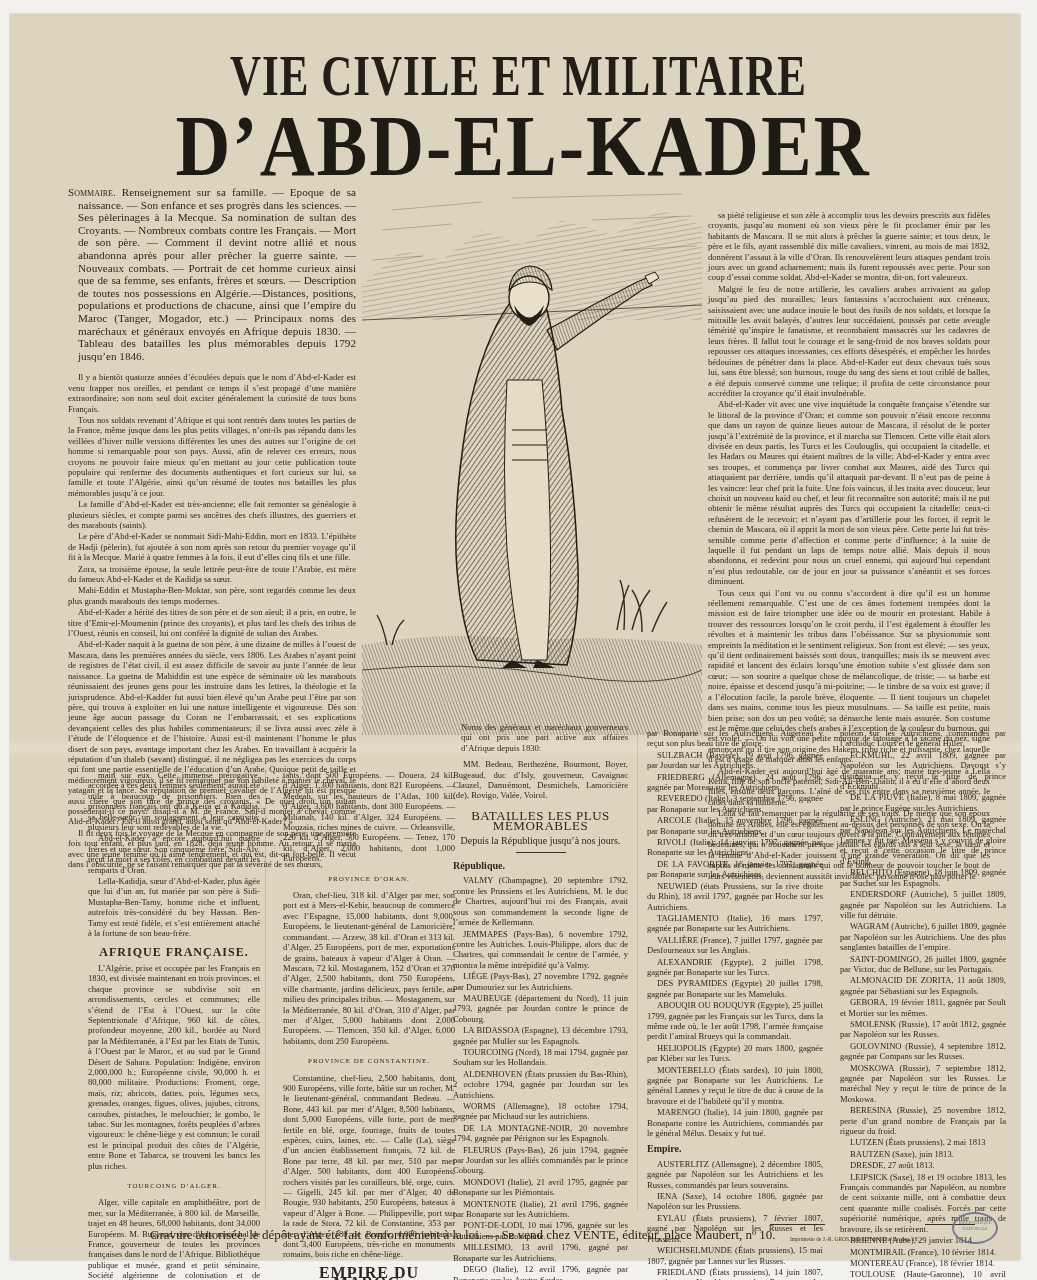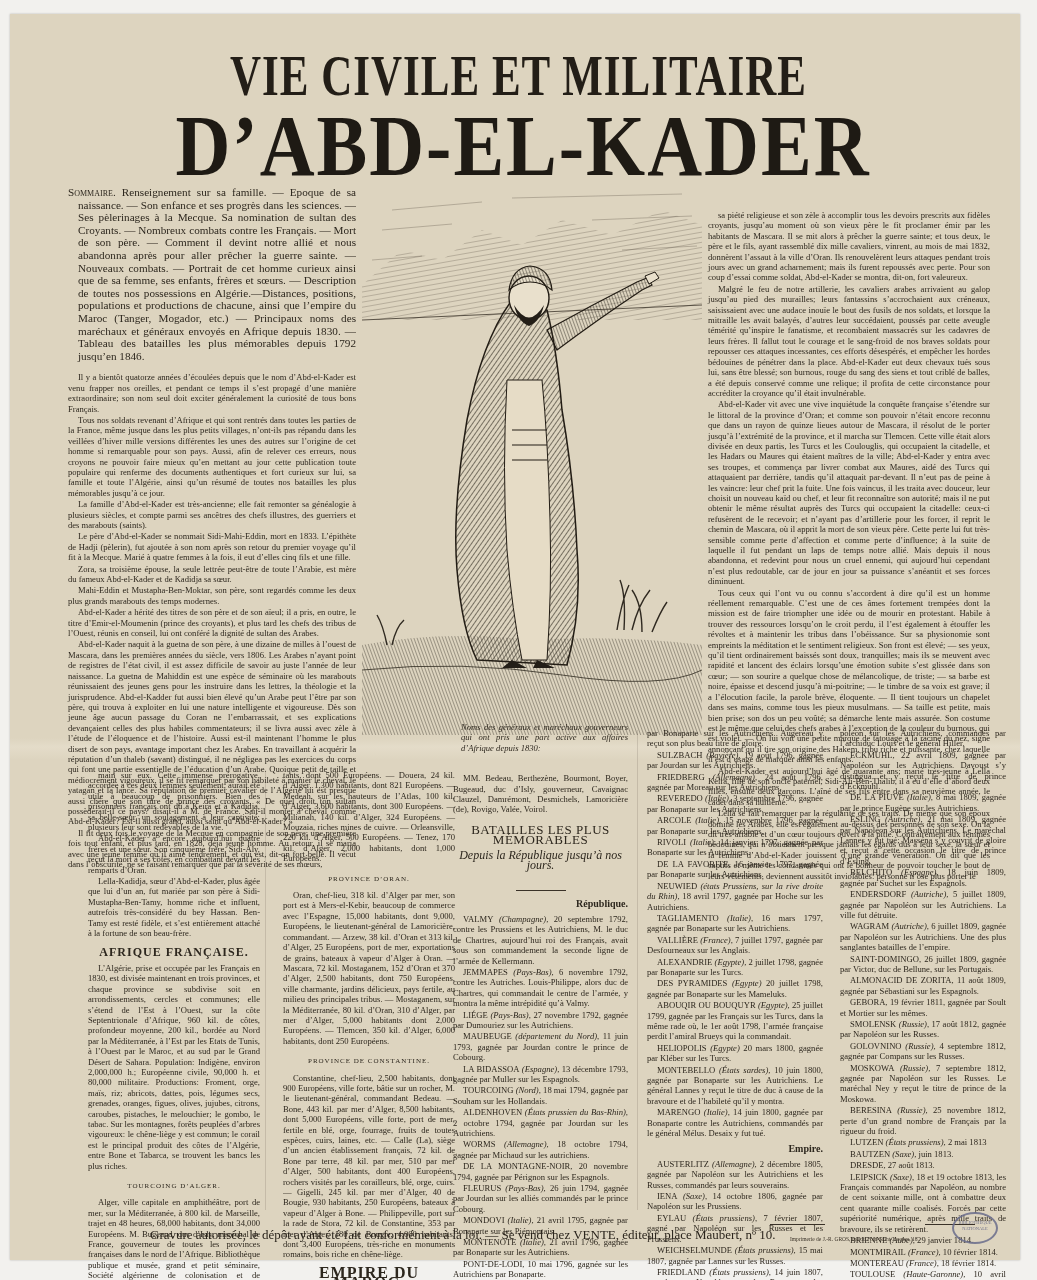--- a/index.html
+++ b/index.html
@@ -19,27 +19,27 @@
   .title-2 {
     position: absolute; left: 68px; top: 96px; width: 910px; text-align: center;
     font-family: "Liberation Serif", serif; font-weight: bold; font-size: 76px;
     letter-spacing: 2px; transform: scaleY(1.15); transform-origin: top center; color: #1e1a14;
     white-space: nowrap;
   }
   .col { position: absolute; font-size: 8.6px; line-height: 10.4px; text-align: justify; color: #2d271e; }
   .col p { text-indent: 10px; margin-bottom: 1px; }
   .summary { font-size: 11.2px; line-height: 12.6px; padding-left: 10px; text-indent: -10px; margin-bottom: 10px; }
   .sc { font-variant: small-caps; }
-  .it { font-style: italic; }
+  .it { }
   .h-sec { text-align: center; font-weight: bold; font-size: 12px; letter-spacing: 1px; margin: 8px 0 6px; }
   .h-prov { text-align: center; font-size: 7px; letter-spacing: 1px; margin: 10px 0 6px; }
   .h-big { text-align: center; font-size: 13px; letter-spacing: 0.5px; margin: 10px 0 4px; }
-  .h-sub { text-align: center; font-style: italic; font-size: 12px; margin-bottom: 20px; }
+  .h-sub { text-align: center; font-size: 10px; margin-bottom: 6px; }
   .h-rule { width: 50px; height: 1px; background: #3a3228; margin: 6px auto 8px; }
-  .h-era { text-align: right; font-weight: bold; font-size: 10px; margin: 6px 0 4px; }
+  .h-era { text-align: left; font-weight: bold; font-size: 10px; margin: 6px 0 4px; }
   .battle { text-indent: 10px; margin-bottom: 1px; }
   .battle .bn { text-transform: uppercase; }
   .illustration { position: absolute; left: 362px; top: 190px; width: 340px; height: 545px; }
   .footer-note { position: absolute; left: 150px; top: 1227px; font-size: 13px; color: #2a241c; white-space: nowrap; }
   .imprint { position: absolute; left: 790px; top: 1236px; font-size: 5.5px; color: #3a3228; white-space: nowrap; }
   .imprint-rule { position: absolute; left: 770px; top: 1224px; width: 55px; height: 1px; background: #3a3228; }
   .imprint-rule2 { position: absolute; left: 925px; top: 1224px; width: 50px; height: 1px; background: #3a3228; }
   .stamp { position: absolute; left: 952px; top: 1212px; width: 46px; height: 32px; border: 2px solid #6a6d8c; border-radius: 50%; color: #5b5f80; font-size: 4.5px; text-align: center; padding-top: 6px; line-height: 6px; opacity: 0.85; }
   .divider-v { position: absolute; width: 1px; background: rgba(60,50,40,0.15); }
 </style>
@@ -147,21 +147,21 @@
   <div class="h-prov">PROVINCE D’ORAN.</div>
   <p>Oran, chef-lieu, 318 kil. d’Alger par mer, son port est à Mers-el-Kebir, beaucoup de commerce avec l’Espagne, 15,000 habitants, dont 9,000, Européens, le lieutenant-général de Lamoricière, commandant. — Arzew, 38 kil. d’Oran et 313 kil. d’Alger, 25 Européens, port de mer, exportations de grains, bateaux à vapeur d’Alger à Oran. — Mascara, 72 kil. Mostaganem, 152 d’Oran et 370 d’Alger, 2,500 habitants, dont 750 Européens, ville charmante, jardins délicieux, pays fertile, au milieu des principales tribus. — Mostaganem, sur la Méditerranée, 80 kil. d’Oran, 310 d’Alger, par mer d’Alger, 5,000 habitants dont 2,000 Européens. — Tlemcen, 350 kil. d’Alger, 6,000 habitants, dont 250 Européens.</p>
   <div class="h-prov">PROVINCE DE CONSTANTINE.</div>
   <p>Constantine, chef-lieu, 2,500 habitants, dont 900 Européens, ville forte, bâtie sur un rocher, M. le lieutenant-général, commandant Bedeau. — Bone, 443 kil. par mer d’Alger, 8,500 habitants, dont 5,000 Européens, ville forte, port de mer, fertile en blé, orge, fourrage, fruits de toutes espèces, cuirs, laines, etc. — Calle (La), siège d’un ancien établissement français, 72 kil. de Bone par terre, 48 kil. par mer, 510 par mer d’Alger, 500 habitants, dont 400 Européens, rochers visités par les corailleurs, blé, orge, cuirs. — Gigelli, 245 kil. par mer d’Alger, 40 de Bougie, 930 habitants, 250 Européens, bateaux à vapeur d’Alger à Bone. — Philippeville, port sur la rade de Stora, 72 kil. de Constantine, 353 par mer d’Alger, 180 de Bougie, 4,000 habitants, dont 3,400 Européens, très-riche en monuments romains, bois riche en chêne-liège.</p>
   <div class="h-sec" style="font-size:16px">EMPIRE DU MAROC.</div>
 
 </div>
 
 <div class="col" style="left:453px; top:722px; width:175px;">
   <p class="it" style="text-indent:0; padding-left:8px;">Noms des généraux et maréchaux gouverneurs qui ont pris une part active aux affaires d’Afrique depuis 1830:</p>
-  <p style="margin-top:20px">MM. Bedeau, Berthezène, Bourmont, Boyer, Bugeaud, duc d’Isly, gouverneur, Cavaignac Clauzel, Damrémont, Desmichels, Lamoricière (de), Rovigo, Valée, Voirol.</p>
+  <p style="margin-top:6px">MM. Bedeau, Berthezène, Bourmont, Boyer, Bugeaud, duc d’Isly, gouverneur, Cavaignac Clauzel, Damrémont, Desmichels, Lamoricière (de), Rovigo, Valée, Voirol.</p>
   <div class="h-big">BATAILLES LES PLUS MÉMORABLES</div>
   <div class="h-sub">Depuis la République jusqu’à nos jours.</div>
   <div class="h-rule"></div>
   <div class="h-era">République.</div>
   <div id="b3-battles">
       <div class="battle"><span class="bn">VALMY</span><span class="it"> (Champagne)</span><span>, 20 septembre 1792, contre les Prussiens et les Autrichiens, M. le duc de Chartres, aujourd’hui roi des Français, avait sous son commandement la seconde ligne de l’armée de Kellermann.</span></div>
       <div class="battle"><span class="bn">JEMMAPES</span><span class="it"> (Pays-Bas)</span><span>, 6 novembre 1792, contre les Autriches. Louis-Philippe, alors duc de Chartres, qui commandait le centre de l’armée, y montra la même intrépidité qu’à Valmy.</span></div>
       <div class="battle"><span class="bn">LIÉGE</span><span class="it"> (Pays-Bas)</span><span>, 27 novembre 1792, gagnée par Dumouriez sur les Autrichiens.</span></div>
       <div class="battle"><span class="bn">MAUBEUGE</span><span class="it"> (département du Nord)</span><span>, 11 juin 1793, gagnée par Jourdan contre le prince de Cobourg.</span></div>
       <div class="battle"><span class="bn">LA BIDASSOA</span><span class="it"> (Espagne)</span><span>, 13 décembre 1793, gagnée par Muller sur les Espagnols.</span></div>

